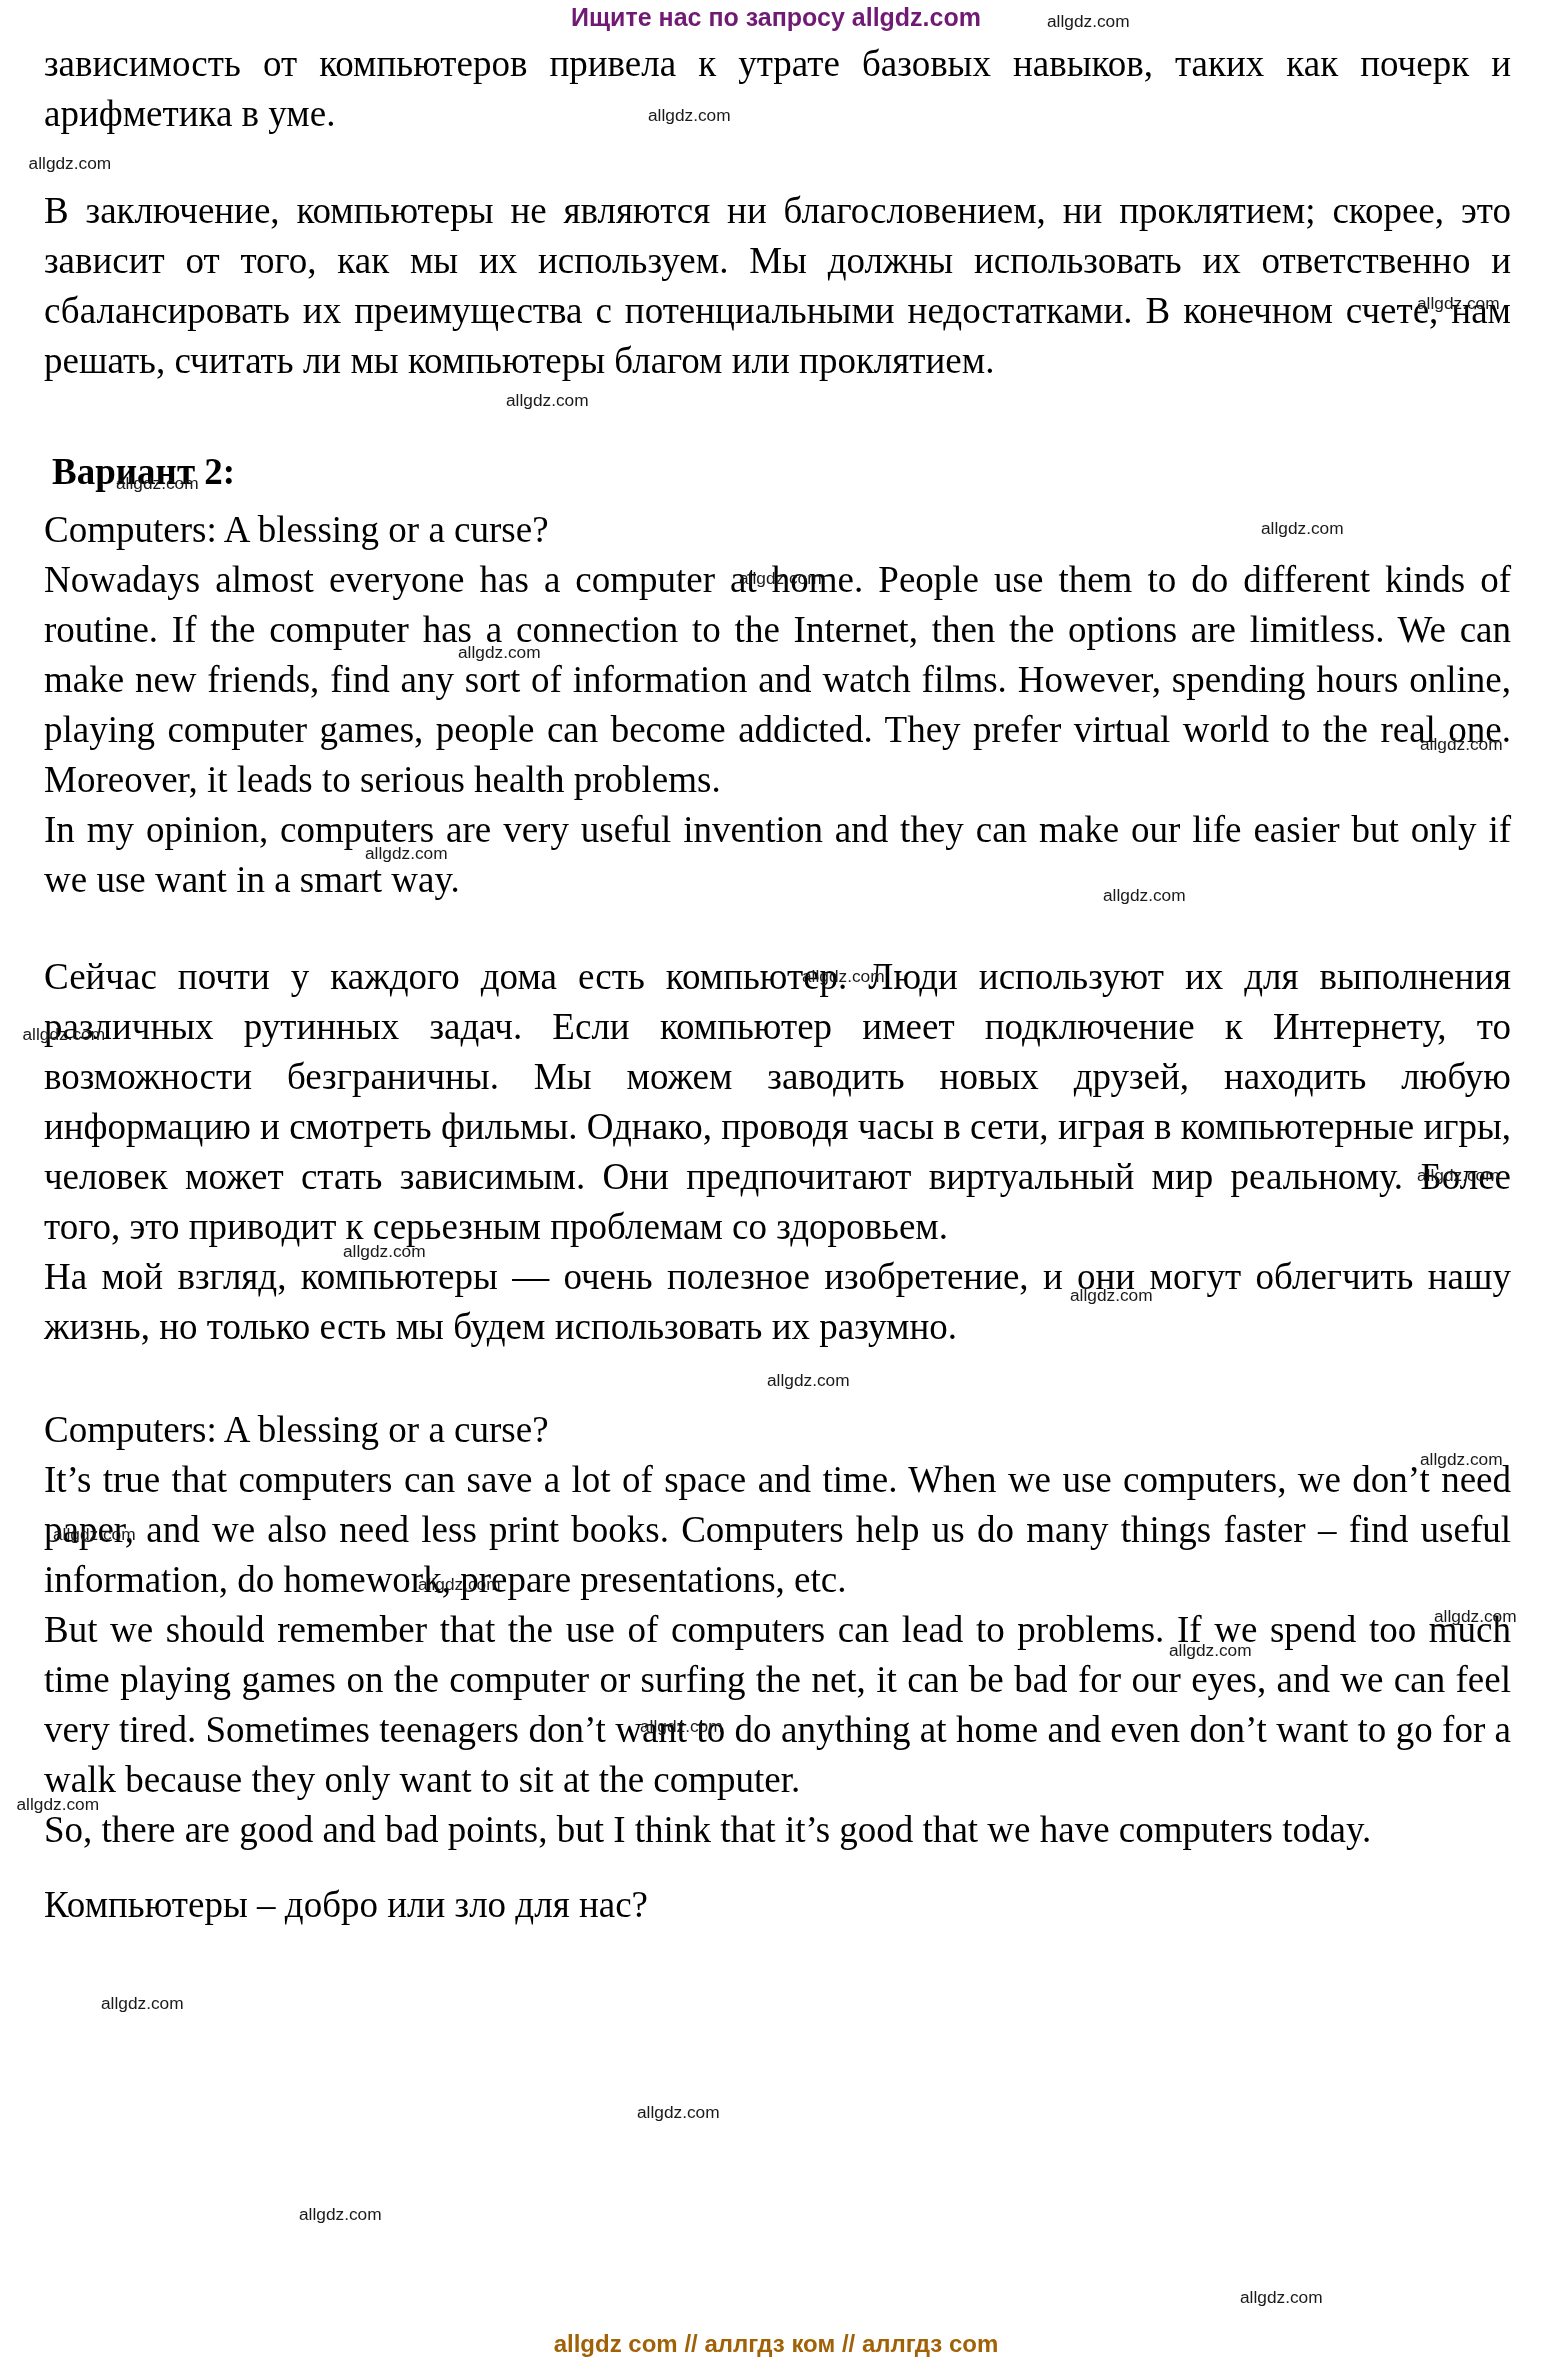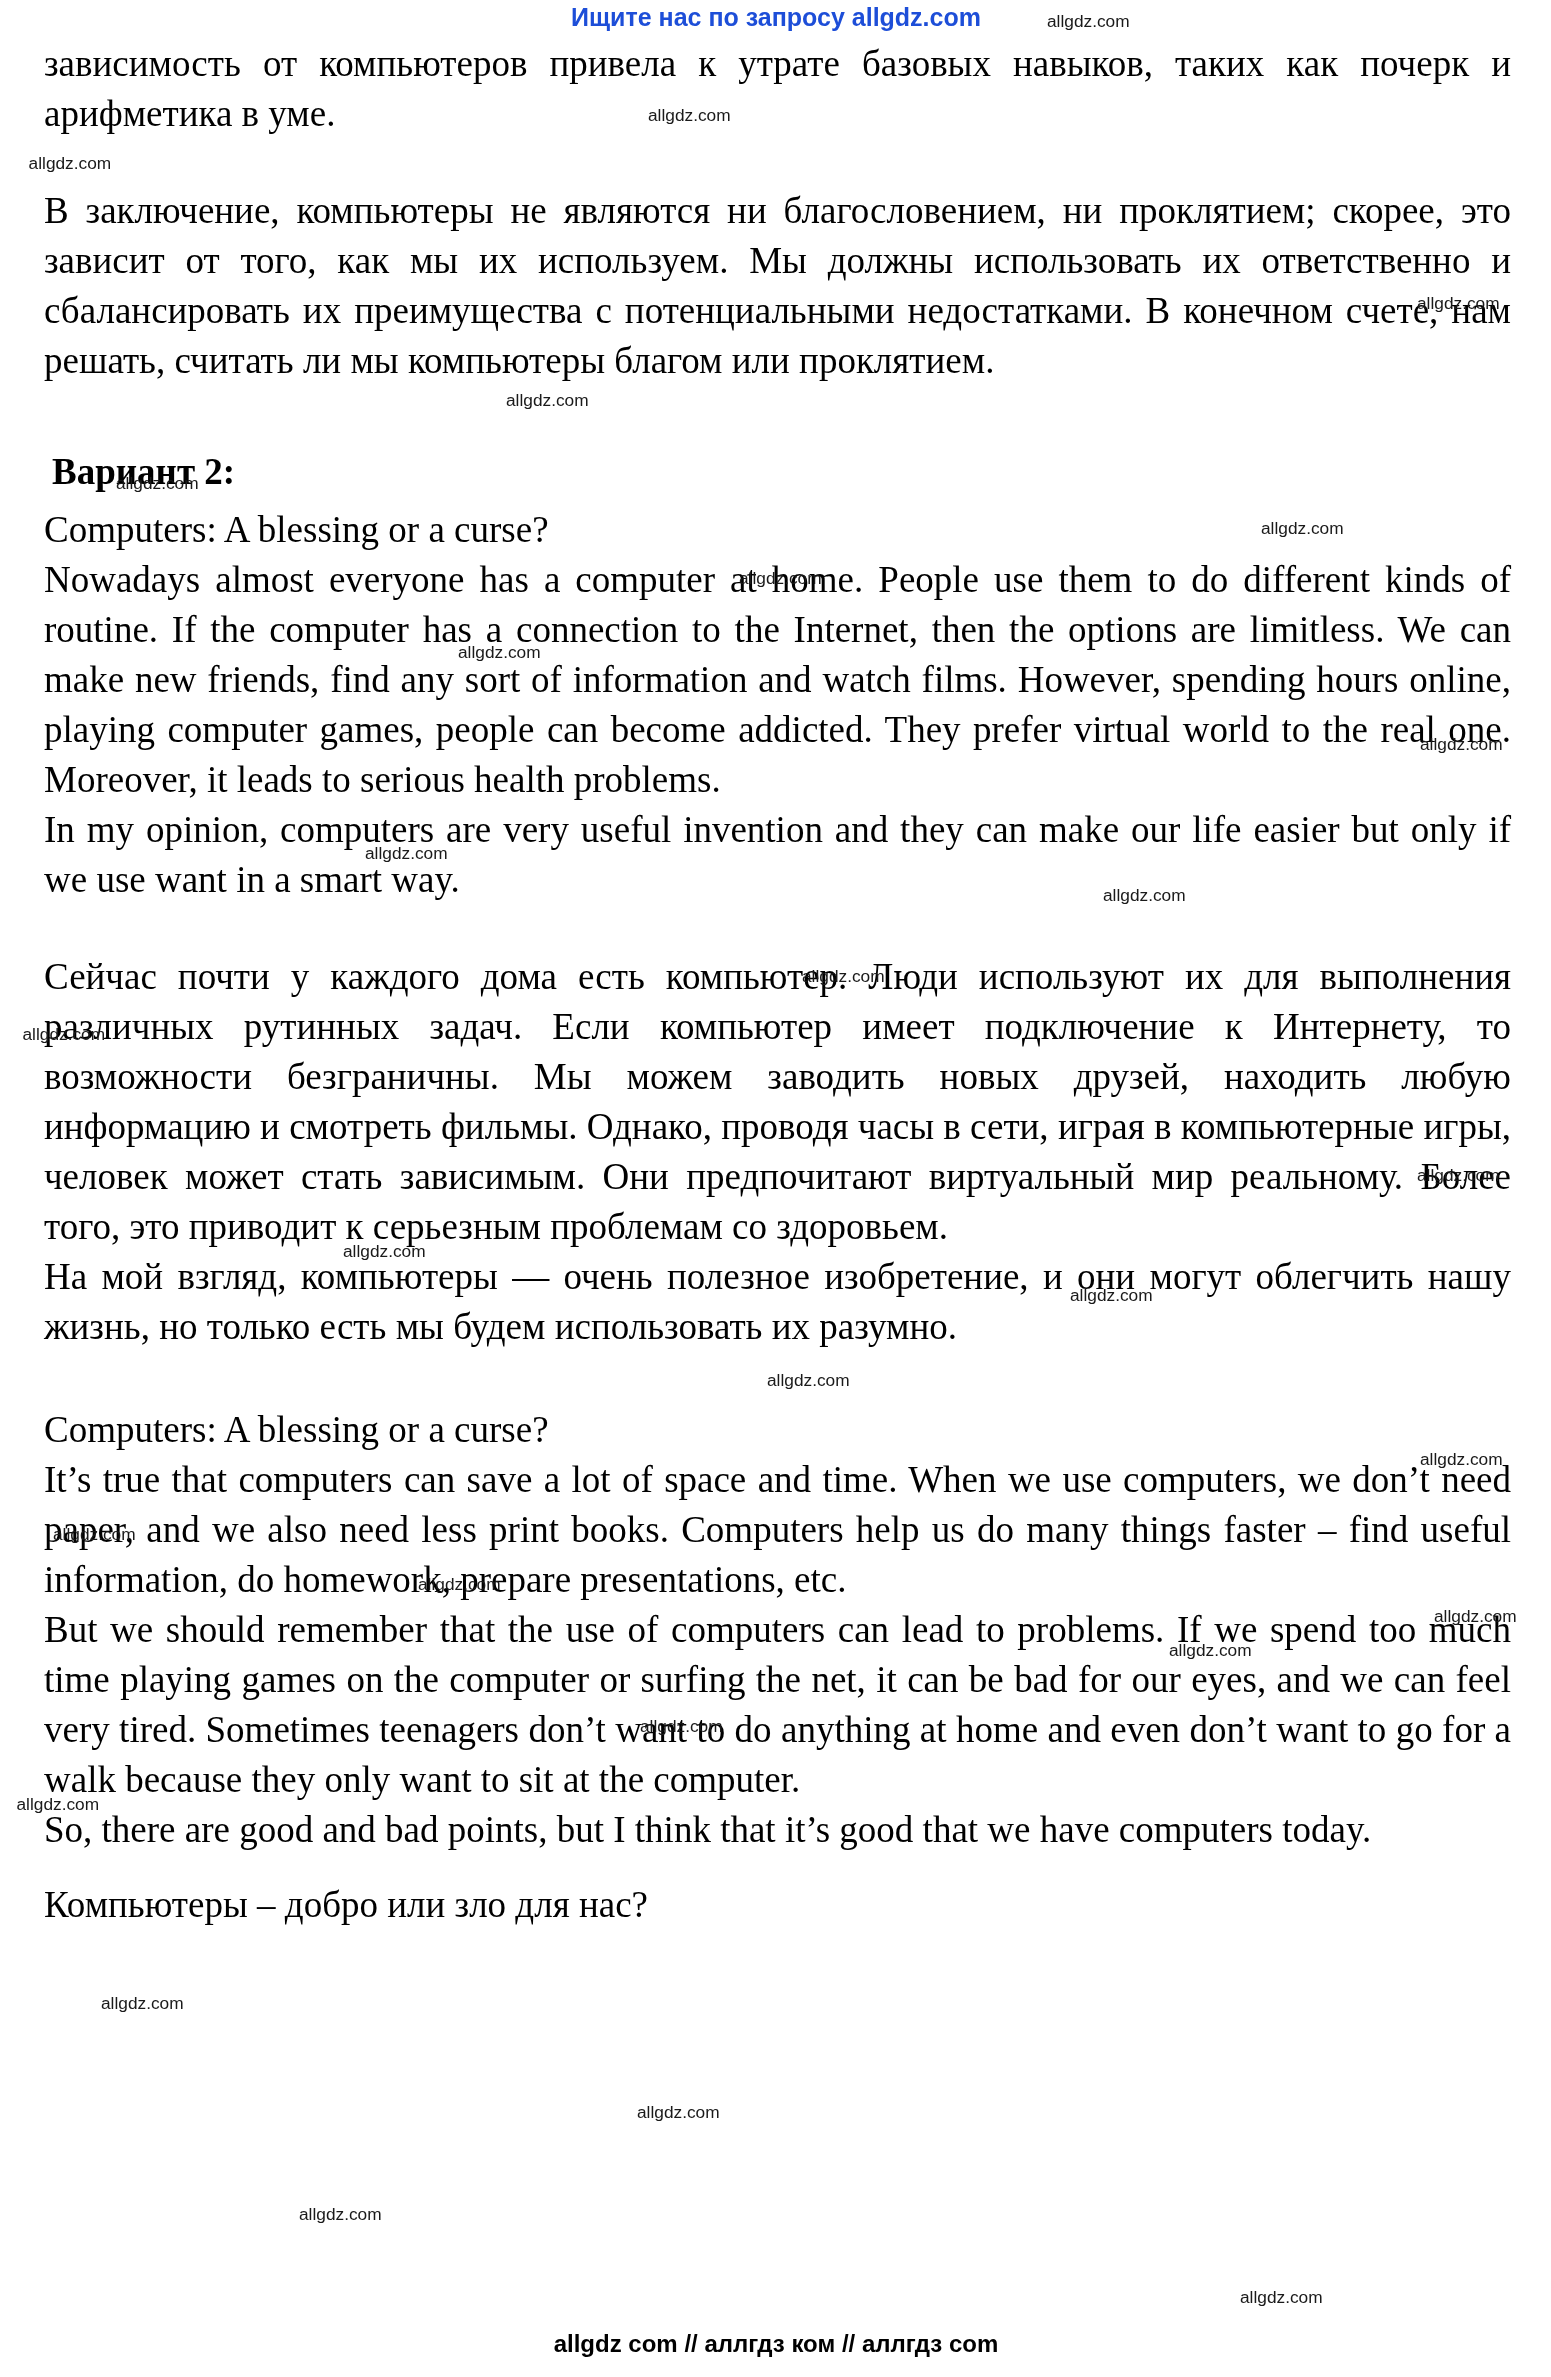--- a/index.html
+++ b/index.html
@@ -74,21 +74,21 @@
     font-family:"Liberation Sans", sans-serif;
     font-size:17.3px;
     color:#1a1a1a;
     white-space:nowrap;
     pointer-events:none;
   }
 </style>
 </head>
 <body>
 
-<div id="top-banner" style="color: #1d4ed8;">Ищите нас по запросу allgdz.com</div>
+<div id="top-banner" style="color: #701a75;">Ищите нас по запросу allgdz.com</div>
 
 <div id="page">
     <p class="par">зависимость от компьютеров привела к утрате базовых навыков, таких как почерк и арифметика в уме.</p>
     <div class="gap-m"></div>
     <p class="par">В заключение, компьютеры не являются ни благословением, ни проклятием; скорее, это зависит от того, как мы их используем. Мы должны использовать их ответственно и сбалансировать их преимущества с потенциальными недостатками. В конечном счете, нам решать, считать ли мы компьютеры благом или проклятием.</p>
     <div class="gap-l"></div>
     <p class="heading">Вариант 2:</p>
     <p class="title">Computers: A blessing or a curse?</p>
     <p class="par">Nowadays almost everyone has a computer at home. People use them to do different kinds of routine. If the computer has a connection to the Internet, then the options are limitless. We can make new friends, find any sort of information and watch films. However, spending hours online, playing computer games, people can become addicted. They prefer virtual world to the real one. Moreover, it leads to serious health problems.</p>
     <p class="par">In my opinion, computers are very useful invention and they can make our life easier but only if we use want in a smart way.</p>
@@ -97,21 +97,21 @@
     <p class="par">На мой взгляд, компьютеры — очень полезное изобретение, и они могут облегчить нашу жизнь, но только есть мы будем использовать их разумно.</p>
     <div class="gap-l"></div>
     <p class="title">Computers: A blessing or a curse?</p>
     <p class="par">It’s true that computers can save a lot of space and time. When we use computers, we don’t need paper, and we also need less print books. Computers help us do many things faster – find useful information, do homework, prepare presentations, etc.</p>
     <p class="par">But we should remember that the use of computers can lead to problems. If we spend too much time playing games on the computer or surfing the net, it can be bad for our eyes, and we can feel very tired. Sometimes teenagers don’t want to do anything at home and even don’t want to go for a walk because they only want to sit at the computer.</p>
     <p class="par">So, there are good and bad points, but I think that it’s good that we have computers today.</p>
     <div class="gap-s"></div>
     <p class="title">Компьютеры – добро или зло для нас?</p>
   </div>
 
-<div id="footer" style="color: #000000;">allgdz com  //  аллгдз ком  //  аллгдз com</div>
+<div id="footer" style="color: #a16207;">allgdz com  //  аллгдз ком  //  аллгдз com</div>
 
 <div class="wm" style="left: 1047px; top: 10.5px; color: rgb(26, 26, 26);">allgdz.com</div>
 <div class="wm" style="left: 648px; top: 105px; color: rgb(26, 26, 26);">allgdz.com</div>
 <div class="wm" style="left: 28.6px; top: 153px; color: rgb(26, 26, 26);">allgdz.com</div>
 <div class="wm" style="left: 1417px; top: 293px; color: rgb(26, 26, 26);">allgdz.com</div>
 <div class="wm" style="left: 506px; top: 390px; color: rgb(26, 26, 26);">allgdz.com</div>
 <div class="wm" style="left: 116px; top: 473px; color: rgb(26, 26, 26);">allgdz.com</div>
 <div class="wm" style="left: 1261px; top: 518px; color: rgb(26, 26, 26);">allgdz.com</div>
 <div class="wm" style="left: 739px; top: 568px; color: rgb(26, 26, 26);">allgdz.com</div>
 <div class="wm" style="left: 458px; top: 642px; color: rgb(26, 26, 26);">allgdz.com</div>

